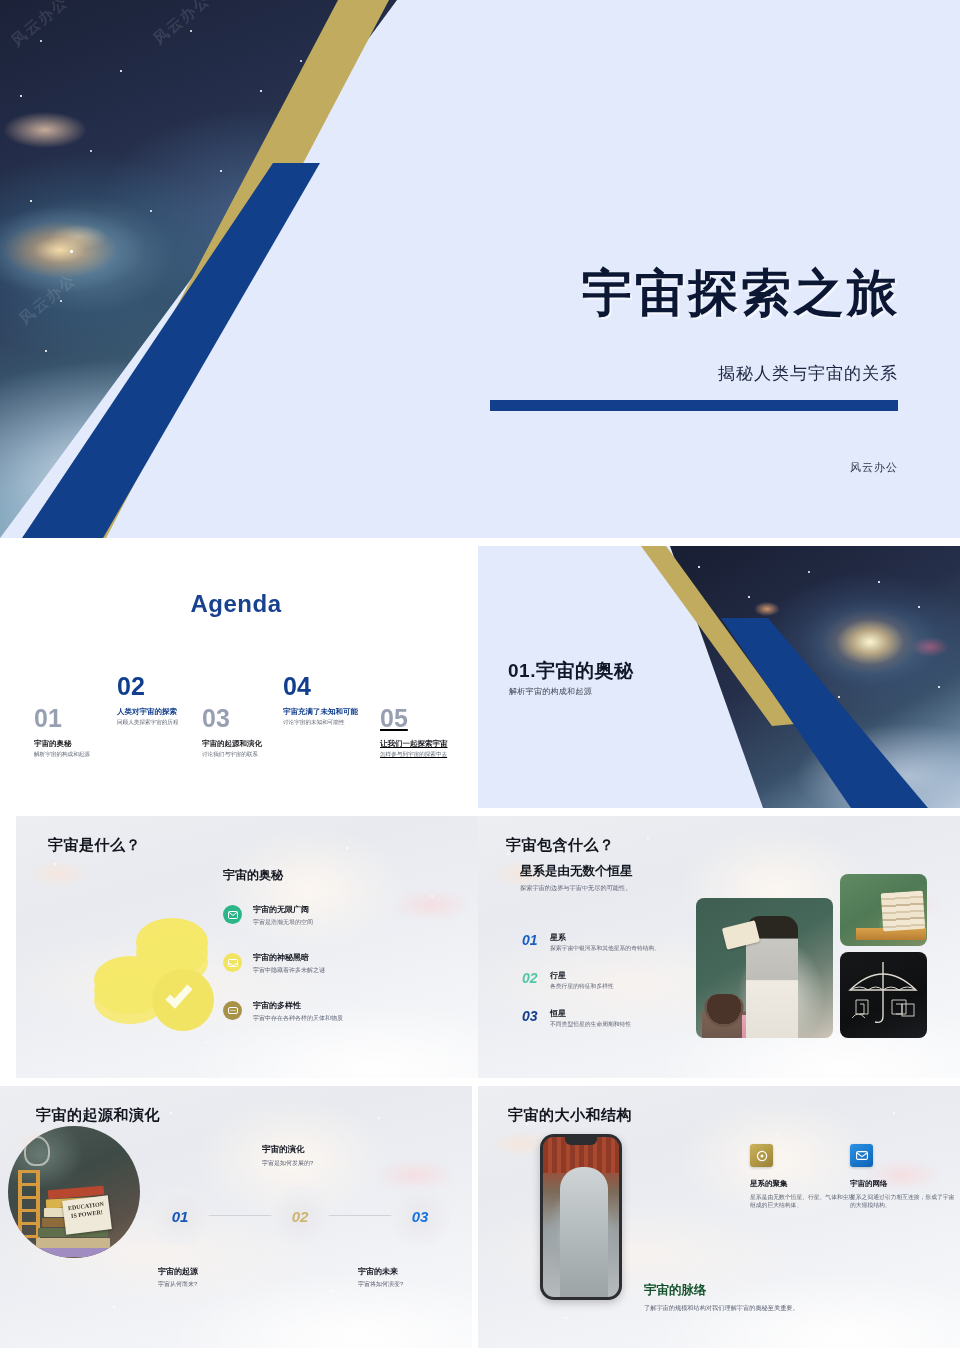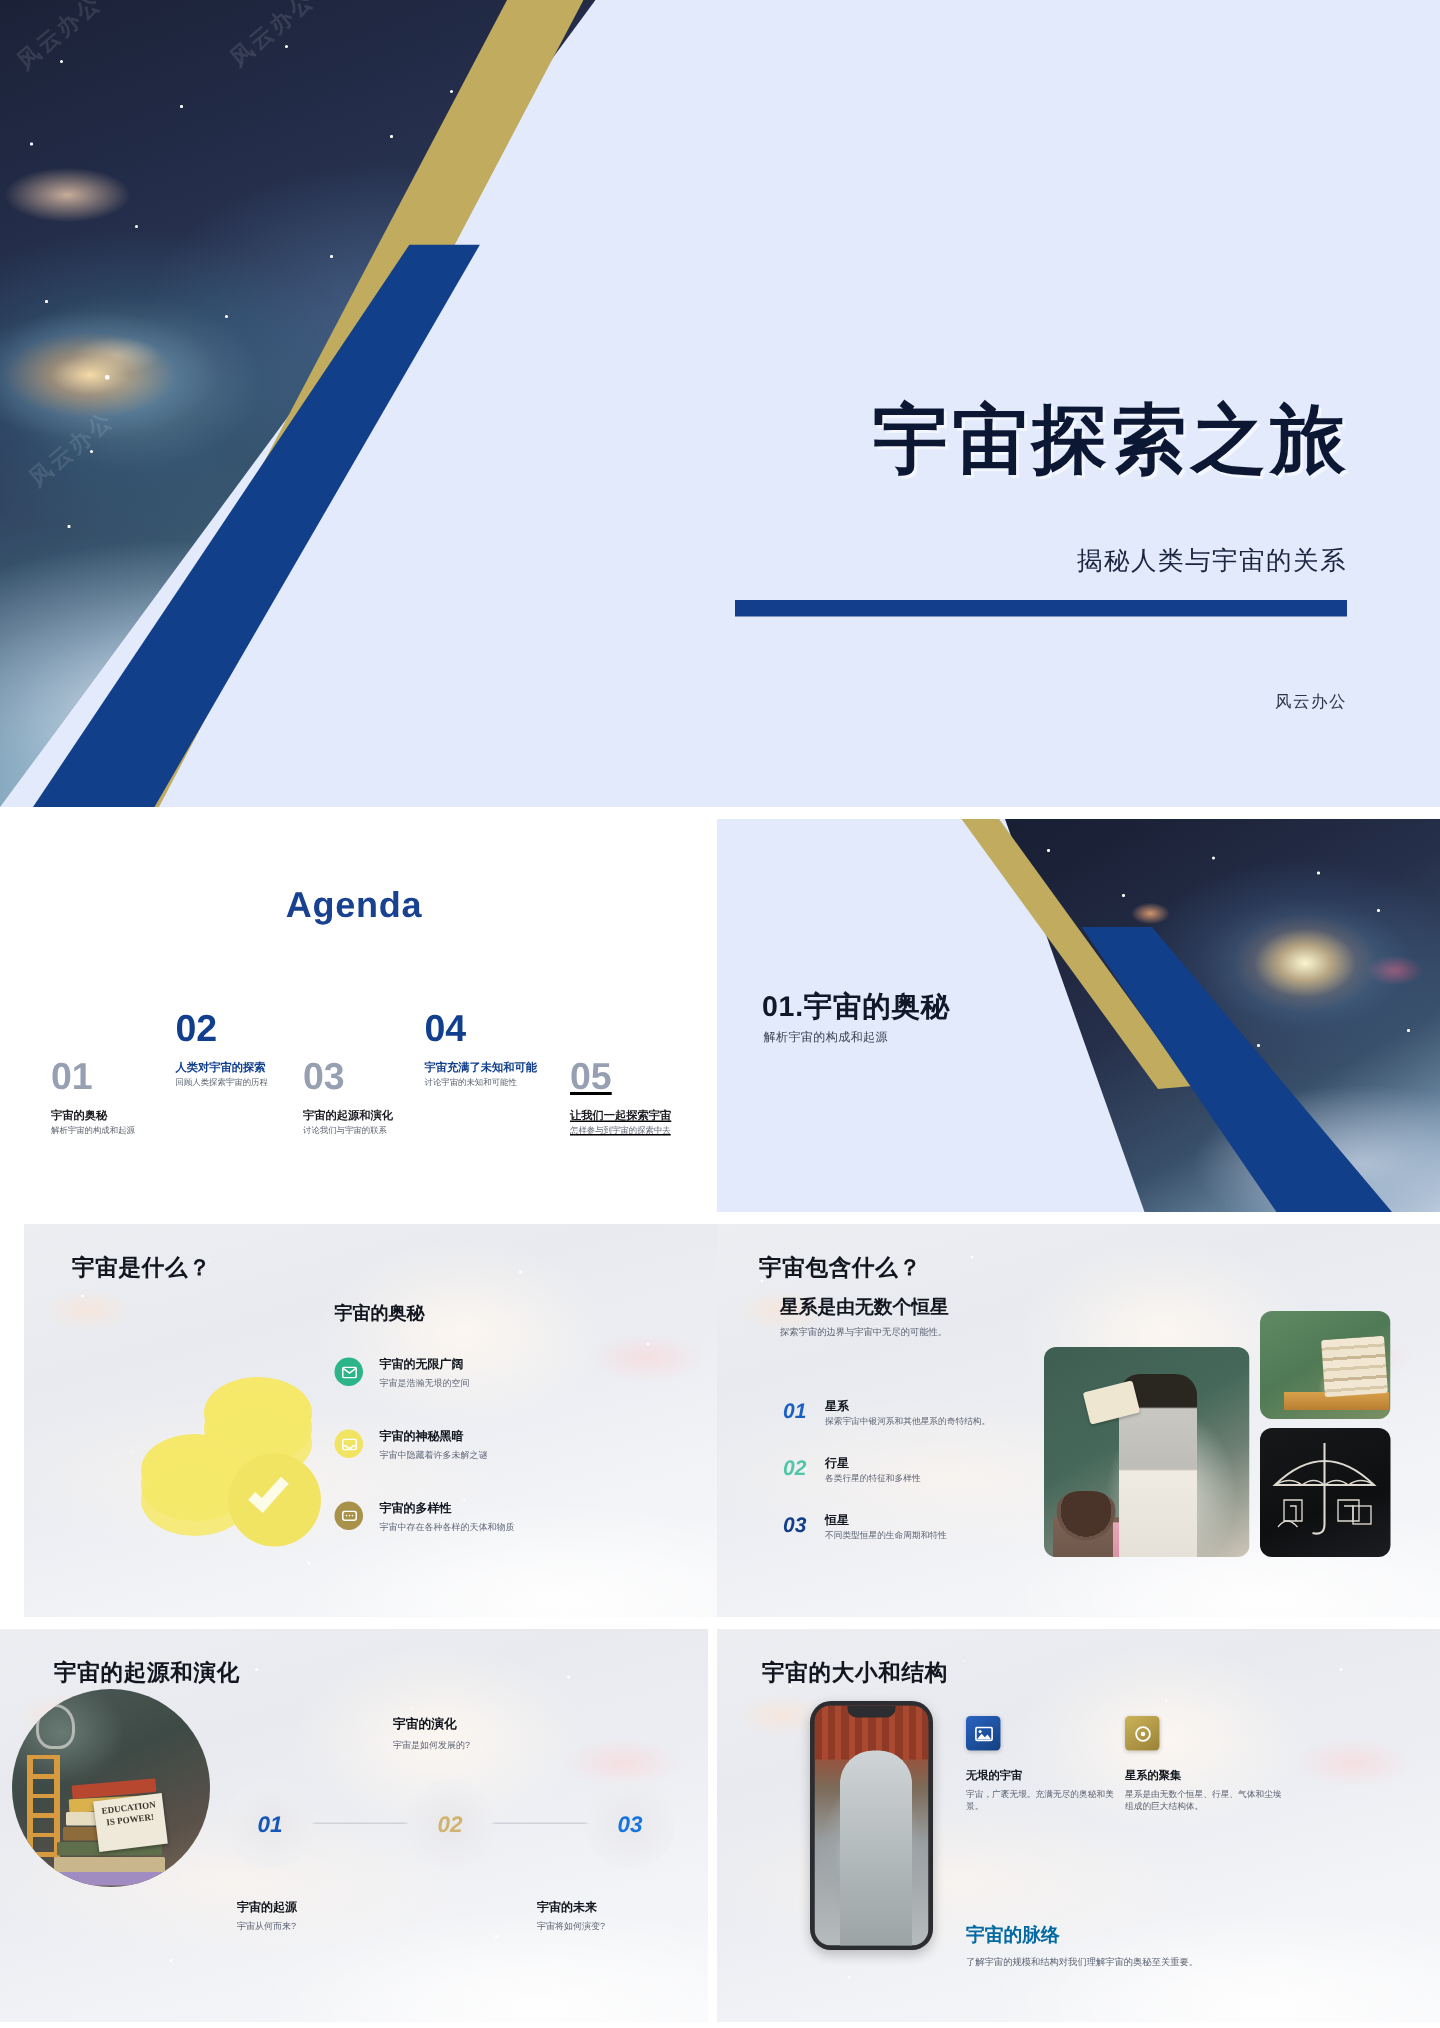--- a/index.html
+++ b/index.html
@@ -300,21 +300,21 @@
   .feat .fic{
     width:23px; height:23px; border-radius:3px;
     display:flex; align-items:center; justify-content:center;
     box-shadow:0 1px 3px rgba(0,0,0,.2);
   }
   .feat .ft{ font-size:7.5px; font-weight:800; color:#12161f; margin-top:12px; }
   .feat .fd{ font-size:5.8px; color:#5c6271; margin-top:4px; line-height:1.45; }
   #f0{ left:166px; top:58px; }
   #f1{ left:272px; top:58px; }
   #f2{ left:372px; top:58px; }
-  #size-h{ position:absolute; left:166px; top:196px; font-size:12.5px; font-weight:800; color:#0369a1; }
+  #size-h{ position:absolute; left:166px; top:196px; font-size:12.5px; font-weight:800; color:#14532d; }
   #size-d{ position:absolute; left:166px; top:218px; font-size:6.2px; color:#5b6172; }
 </style>
 </head>
 <body>
 
 <div class="deck">
 
   <div class="slide" id="slide-title">
     <div class="space-left">
       <span class="star" style="left:40px;top:40px;width:2px;height:2px"></span>
@@ -573,41 +573,40 @@
     <div class="sl-title" style="left:30px">宇宙的大小和结构</div>
 
     <div id="phone">
       <div class="screen">
         <span class="notch"></span>
         <span class="roof"></span>
         <span class="statue"></span>
       </div>
     </div>
 
-    <div class="feat" id="f0">
-      <div class="fic" style="background:linear-gradient(145deg,#2a63c2,#13407f)">
-        <svg width="12" height="10" viewBox="0 0 12 10">
-            <rect x="0.6" y="0.6" width="10.8" height="8.8" rx="1" fill="none" stroke="#fff" stroke-width="1.1"></rect>
-            <circle cx="3.4" cy="3.3" r="1" fill="#fff"></circle>
-            <path d="M1.2 8.6 L4.4 4.9 L6.6 7.2 L8.3 5.4 L10.8 8.6 Z" fill="#fff"></path>
-          </svg>
-      </div>
-      <div class="ft">无垠的宇宙</div>
-      <div class="fd">宇宙，广袤无垠。充满无尽的奥秘和美景。</div>
-    </div>
 
     <div class="feat" id="f1">
       <div class="fic" style="background:linear-gradient(145deg,#cbb259,#9a8237)">
         <svg width="12" height="12" viewBox="0 0 12 12">
             <circle cx="6" cy="6" r="4.6" fill="none" stroke="#fff" stroke-width="1.2"></circle>
             <circle cx="6" cy="6" r="1.5" fill="#fff"></circle>
           </svg>
       </div>
       <div class="ft">星系的聚集</div>
       <div class="fd">星系是由无数个恒星、行星、气体和尘埃组成的巨大结构体。</div>
     </div>
 
+    <div class="feat" id="f2">
+      <div class="fic" style="background:linear-gradient(145deg,#2a92e6,#0e62b4)">
+        <svg width="12" height="9" viewBox="0 0 12 9">
+            <rect x="0.6" y="0.6" width="10.8" height="7.8" rx="1.4" fill="none" stroke="#fff" stroke-width="1.1"></rect>
+            <path d="M1 2 L6 5.6 L11 2" fill="none" stroke="#fff" stroke-width="1.1"></path>
+          </svg>
+      </div>
+      <div class="ft">宇宙的网络</div>
+      <div class="fd">星系之间通过引力相互连接，形成了宇宙的大规模结构。</div>
+    </div>
 
     <div id="size-h">宇宙的脉络</div>
     <div id="size-d">了解宇宙的规模和结构对我们理解宇宙的奥秘至关重要。</div>
   </div>
 
 </div>
 
 </body></html>

